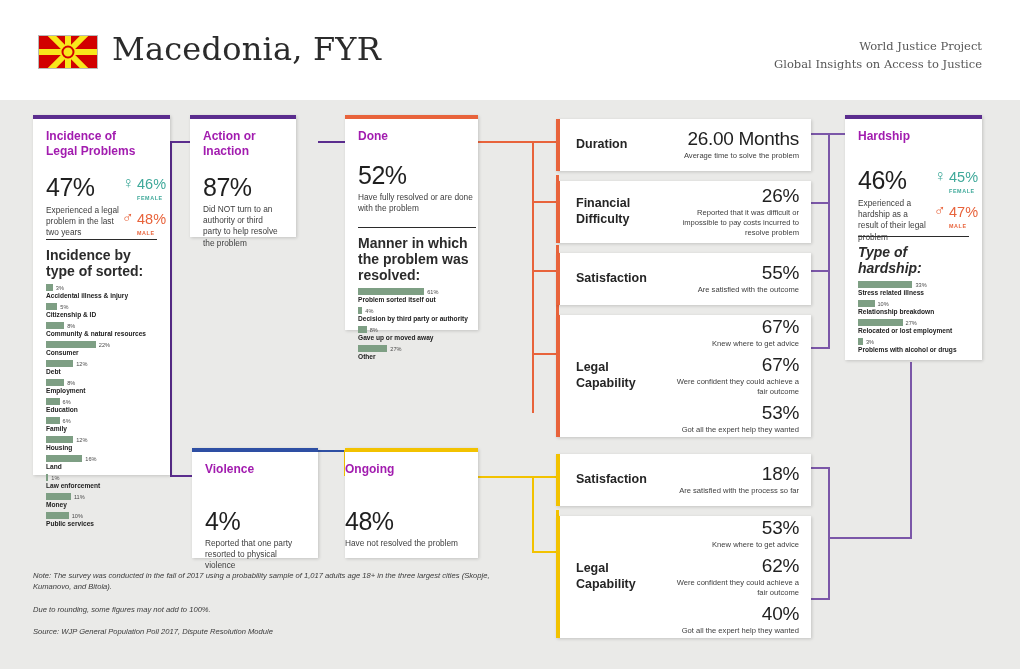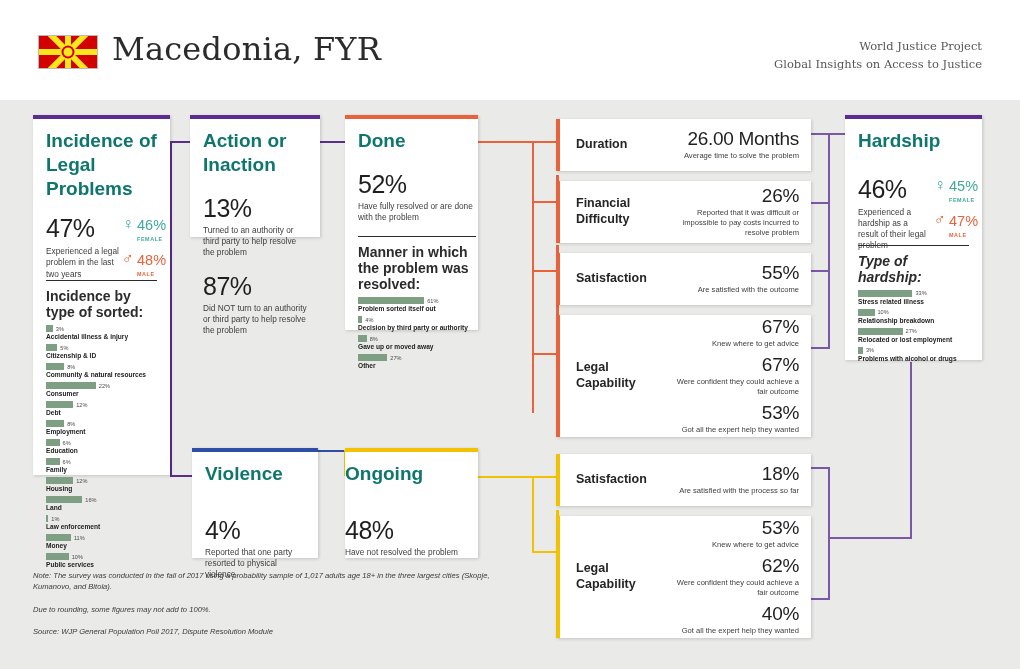--- a/index.html
+++ b/index.html
@@ -17,21 +17,21 @@
   #flag .disc{position:absolute;left:50%;top:50%;width:13px;height:13px;border-radius:50%;
         background:#f8e71c;border:2px solid #d20000;transform:translate(-50%,-50%);box-sizing:border-box;}
   #country-title{position:absolute;left:112px;top:30px;font-family:"DejaVu Serif",serif;
         font-size:32px;color:#2b2b2b;letter-spacing:.2px;}
   #org{position:absolute;right:38px;top:38px;text-align:right;font-family:"DejaVu Serif",serif;
         font-size:11.5px;color:#575757;line-height:1.55;}
   
   #canvas{position:absolute;left:0;top:100px;width:1020px;height:569px;background:#eaeae8;}
   .card{position:absolute;background:#ffffff;box-shadow:1px 1px 3px rgba(0,0,0,.17);}
   .topbar{position:absolute;left:0;top:0;height:4px;width:100%;}
-  .ctitle{font-size:19px;font-weight:bold;color:#0f766e;line-height:1.25;}
+  .ctitle{font-size:12px;font-weight:bold;color:#a21caf;line-height:1.25;}
   .big{font-size:25px;color:#1f1f1f;font-weight:400;letter-spacing:-.5px;}
   .sub{font-size:8.3px;color:#3d3d3d;line-height:1.35;}
   .rule{border-top:1px solid #2b2b2b;margin:8px 0 7px 0;}
   .seclab{font-size:14px;color:#2b2b2b;font-weight:bold;}
   .seclab.it{font-style:italic;}
   .barrow{margin-top:4px;}
   .barline{display:flex;align-items:center;height:7px;}
   .bar{height:7px;background:#7e9f84;}
   .barval{font-size:5.6px;color:#4a4a4a;margin-left:3px;}
   .barlab{font-size:6.6px;color:#222;font-weight:bold;margin-top:1px;}
@@ -242,28 +242,24 @@
             <div class="barline">
               <div class="bar" style="width: 22.6667px;"></div>
               <span class="barval">10%</span>
             </div>
             <div class="barlab">Public services</div>
           </div>
         </div>
     </div>
   </div>
 
-  <div class="card" style="left:190px;top:15px;width:130px;height:122px;">
+  <div class="card" style="left:190px;top:15px;width:106px;height:122px;">
     <div class="topbar" style="background:#5b2d8e;"></div>
     <div style="padding:14px 13px 0 13px;">
       <div class="ctitle">Action or Inaction</div>
-      <div style="margin-top:17px;">
-        <div class="big">13%</div>
-        <div class="sub" style="margin-top:2px;">Turned to an authority or third party to help resolve the problem</div>
-      </div>
       <div style="margin-top:14px;">
         <div class="big">87%</div>
         <div class="sub" style="margin-top:2px;">Did NOT turn to an authority or third party to help resolve the problem</div>
       </div>
     </div>
   </div>
 
   <div class="card" style="left:345px;top:15px;width:133px;height:215px;">
     <div class="topbar" style="background:#e8633b;"></div>
     <div style="padding:14px 2px 0 13px;">

